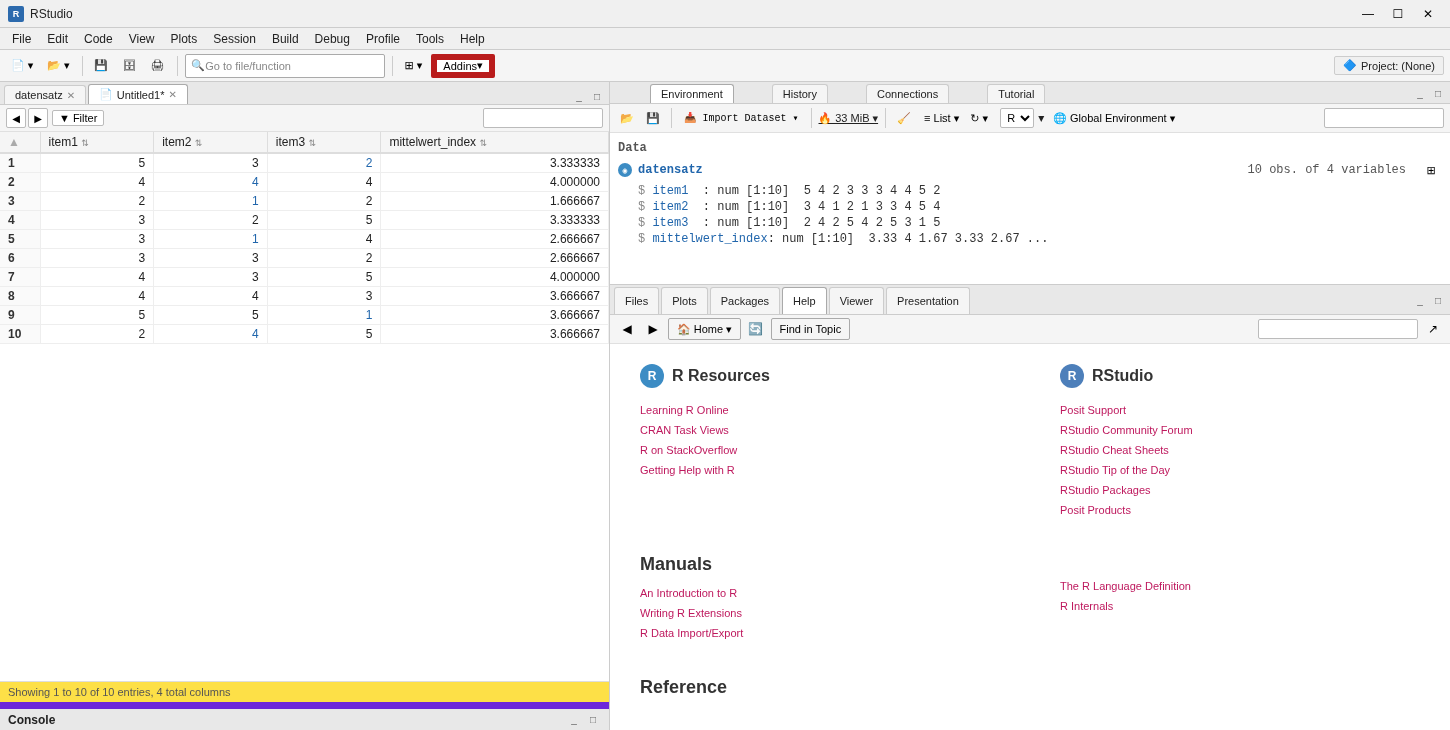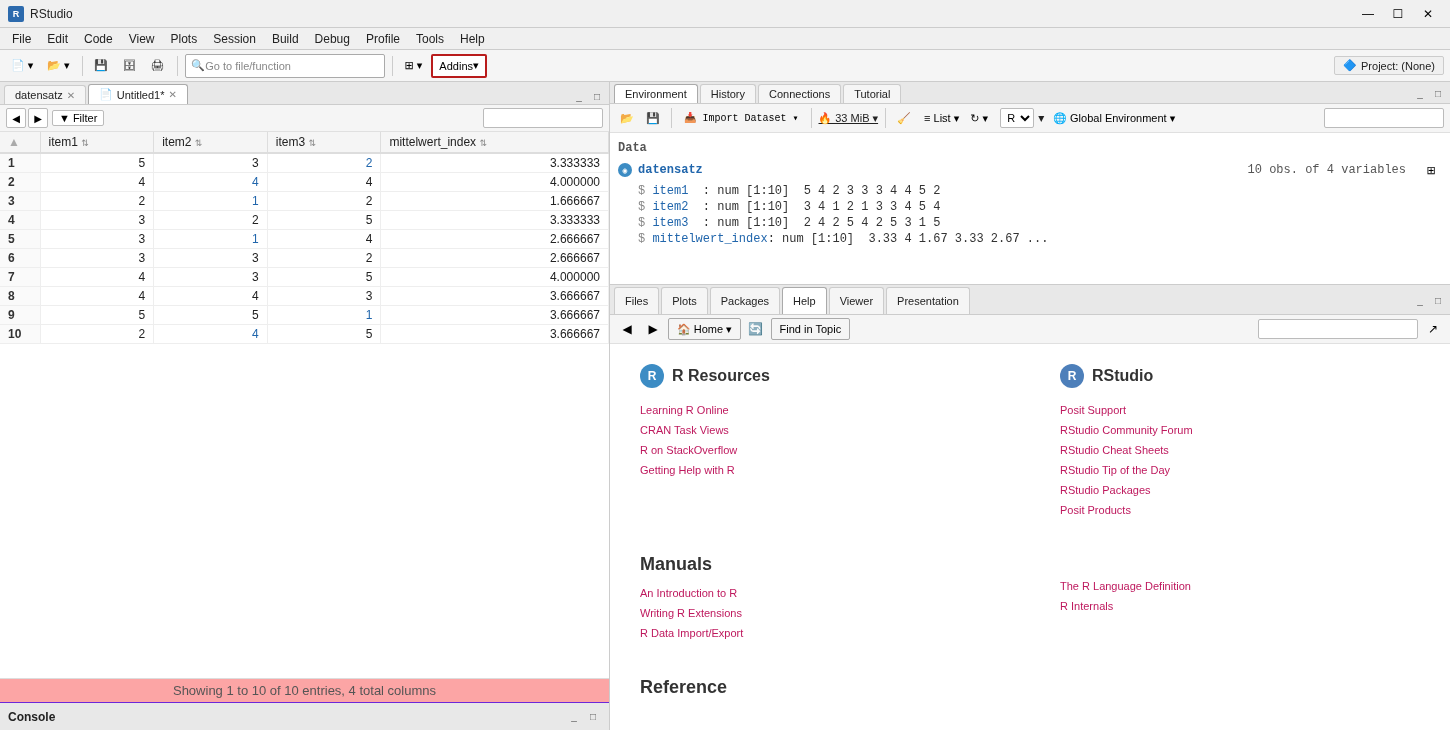--- a/index.html
+++ b/index.html
@@ -14,21 +14,21 @@
 
     
     #menu-bar { background: #f0f0f0; height: 22px; display: flex; align-items: center; padding: 0 4px; border-bottom: 1px solid #ccc; }
     #menu-bar .menu-item { padding: 2px 8px; font-size: 12px; cursor: pointer; }
 
     
     #toolbar { background: #f5f5f5; height: 32px; display: flex; align-items: center; padding: 0 6px; border-bottom: 1px solid #ccc; gap: 4px; }
     .tb-btn { height: 24px; min-width: 24px; border: 1px solid transparent; background: transparent; cursor: pointer; border-radius: 2px; display: flex; align-items: center; justify-content: center; font-size: 11px; padding: 0 4px; }
     .tb-separator { width: 1px; height: 20px; background: #ccc; margin: 0 3px; }
     .tb-goto { height: 24px; width: 200px; border: 1px solid #aaa; background: white; border-radius: 2px; padding: 0 6px; font-size: 11px; display: flex; align-items: center; color: #888; }
-    .tb-addins { height: 24px; border: 2px solid #b91c1c; background: white; border-radius: 2px; padding: 0 6px; font-size: 11px; display: flex; align-items: center; cursor: pointer; }
+    .tb-addins { height: 24px; border: 6px solid #b91c1c; background: white; border-radius: 2px; padding: 0 6px; font-size: 11px; display: flex; align-items: center; cursor: pointer; }
     .project-badge { margin-left: auto; background: #f0f0f0; border: 1px solid #ccc; border-radius: 2px; padding: 2px 8px; font-size: 11px; display: flex; align-items: center; gap: 4px; }
 
     
     #main { display: flex; height: calc(730px - 82px); }
 
     
     #left-panel { width: 610px; display: flex; flex-direction: column; border-right: 1px solid #ccc; }
 
     
     .panel-tabs { display: flex; background: #e8e8e8; border-bottom: 1px solid #ccc; align-items: flex-end; padding: 0 4px; padding-top: 2px; }
@@ -46,34 +46,34 @@
     
     .data-table-wrapper { flex: 1; overflow: auto; background: white; }
     table { border-collapse: collapse; width: 100%; font-size: 12px; }
     table th { background: #f5f5f5; border-bottom: 2px solid #ddd; border-right: 1px solid #ddd; padding: 3px 8px; text-align: left; font-weight: normal; white-space: nowrap; position: sticky; top: 0; }
     table td { border-bottom: 1px solid #eee; border-right: 1px solid #eee; padding: 2px 8px; text-align: right; }
     table td.row-num { text-align: left; font-weight: bold; background: #fafafa; color: #333; }
     table td.blue-link { color: #2166ac; }
     .col-sort { color: #888; font-size: 9px; }
 
     
-    .status-bar { padding: 4px 8px; font-size: 13px; color: #555; border-top: 1px solid #ddd; background: #fca5a5; text-align: center; }
-
-    
-    .console-bar { height: 28px; display: flex; align-items: center; padding: 0 8px; background: #e8e8e8; border-top: 1px solid #6d28d9; font-size: 12px; gap: 8px; }
+    .status-bar { padding: 4px 8px; font-size: 11px; color: #555; border-top: 1px solid #ddd; background: #fde047; }
+
+    
+    .console-bar { height: 28px; display: flex; align-items: center; padding: 0 8px; background: #e8e8e8; border-top: 7px solid #6d28d9; font-size: 12px; gap: 8px; }
     .console-bar .console-label { font-weight: bold; }
     .console-controls { margin-left: auto; display: flex; gap: 3px; }
 
     
     #right-panel { flex: 1; display: flex; flex-direction: column; }
 
     
     #upper-right { height: 320px; border-bottom: 1px solid #ccc; display: flex; flex-direction: column; }
     .env-tabs { display: flex; background: #e8e8e8; border-bottom: 1px solid #ccc; align-items: center; padding: 0 4px; padding-top: 2px; }
-    .env-tab { padding: 3px 10px; font-size: 11px; border: 1px solid #ccc; border-bottom: none; border-radius: 3px 3px 0 0; background: #f5f5f5; cursor: pointer; margin-right: 2px; }
+    .env-tab { padding: 3px 10px; font-size: 11px; border: 1px solid #ccc; border-bottom: none; border-radius: 3px 3px 0 0; background: #f5f5f5; cursor: pointer; margin-right: 2px; margin-left: 36px; }
     .env-tab.active { background: white; border-color: #aaa; }
     .env-toolbar { display: flex; align-items: center; padding: 3px 6px; background: #f5f5f5; border-bottom: 1px solid #e0e0e0; gap: 4px; }
     .env-toolbar-btn { width: 22px; height: 22px; border: 1px solid transparent; background: transparent; cursor: pointer; border-radius: 2px; display: flex; align-items: center; justify-content: center; font-size: 11px; }
     .env-search { height: 20px; border: 1px solid #bbb; border-radius: 2px; padding: 0 4px; font-size: 11px; margin-left: auto; width: 120px; }
 
     .env-content { flex: 1; overflow: auto; background: white; padding: 6px 8px; font-family: 'Courier New', monospace; font-size: 12px; }
     .env-section { color: #555; margin: 2px 0; font-weight: bold; }
     .env-dataset { display: flex; align-items: center; gap: 6px; padding: 2px 0; }
     .env-dataset-icon { width: 14px; height: 14px; background: #3c8cc4; border-radius: 50%; display: flex; align-items: center; justify-content: center; color: white; font-size: 8px; font-weight: bold; }
     .env-dataset-name { color: #2166ac; font-weight: bold; }

